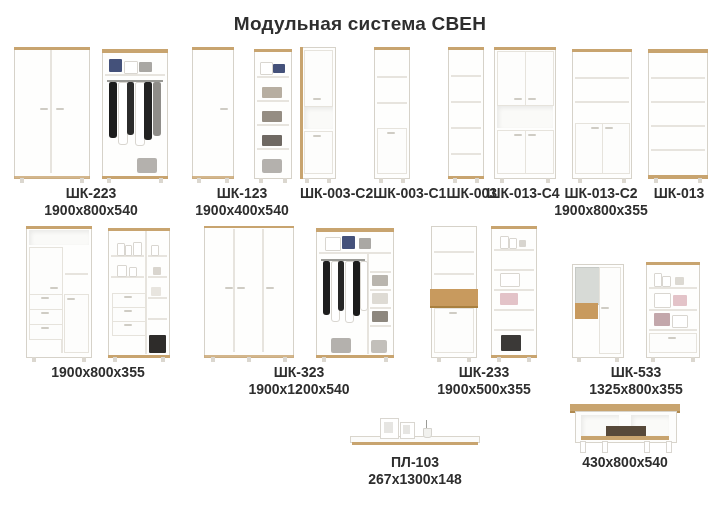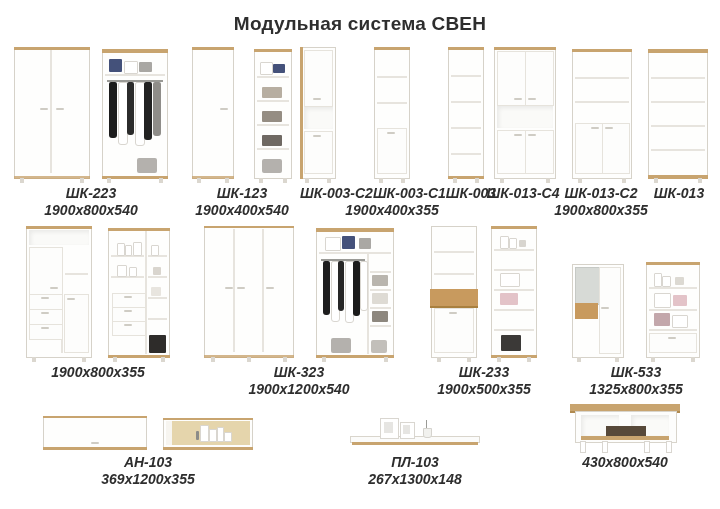--- a/index.html
+++ b/index.html
@@ -1,20 +1,20 @@
 <!DOCTYPE html>
 <html><head>
 <meta charset="utf-8">
 <style>
   html,body{margin:0;padding:0;background:#fff;}
   .canvas{position:relative;width:720px;height:509px;background:#ffffff;overflow:hidden;
           font-family:"Liberation Sans",sans-serif;}
   .title{position:absolute;top:13px;left:0;width:100%;text-align:center;
          font-size:19px;font-weight:bold;color:#2e2e2e;letter-spacing:.2px;}
-  .group{position:absolute;display:flex;flex-direction:column;align-items:stretch;font-style:italic;}
+  .group{position:absolute;display:flex;flex-direction:column;align-items:stretch;}
   .pieces{display:flex;justify-content:center;align-items:flex-end;height:137px;}
   .pieces3{height:50px;}
   .piece{position:relative;background:#fefefd;border:1px solid #d6d2c9;margin-bottom:6px;flex:none;}
   .flat{background:transparent;border:none;}
   .codes{display:flex;}
   .code{flex:1;text-align:center;font-size:14px;font-weight:bold;color:#2e2e2e;
         line-height:17px;white-space:nowrap;}
   .dims{text-align:center;font-size:14px;font-weight:bold;color:#2e2e2e;
         line-height:16px;white-space:nowrap;}
   .in{position:absolute;}
@@ -135,21 +135,20 @@
         <div class="in wood" style="left:-1px;right:-1px;bottom:-1px;height:3px"></div>
         <div class="ft" style="left:4px"></div>
           <div class="ft" style="right:4px"></div>
       </div>
     </div>
     <div class="codes">
       <span class="code">ШК-003-С2</span>
       <span class="code">ШК-003-С1</span>
       <span class="code">ШК-003</span>
     </div>
-    <div class="dims">1900x400x355</div>
   </div>
 
   <div class="group" style="left:484px;top:48px;width:234px">
     <div class="pieces" style="gap:16px">
       <div class="piece" style="width:60px;height:130px">
         <div class="in wood" style="left:-1px;right:-1px;top:-1px;height:3px"></div>
         <div class="dr" style="left:2px;top:3px;width:27px;height:53px"></div>
         <div class="dr" style="left:30px;top:3px;width:27px;height:53px"></div>
         <div class="hdl" style="left:19px;top:50px"></div>
         <div class="hdl" style="left:33px;top:50px"></div>
@@ -347,42 +346,20 @@
         <div class="dr" style="left:2px;right:2px;top:70px;bottom:4px"></div>
         <div class="hdl" style="left:21px;top:74px"></div>
         <div class="ft" style="left:4px"></div>
           <div class="ft" style="right:4px"></div>
       </div>
     </div>
     <div class="code">ШК-533</div>
     <div class="dims">1325x800x355</div>
   </div>
 
-  <div class="group" style="left:26px;top:404px;width:244px">
-    <div class="pieces pieces3" style="gap:16px">
-      <div class="piece" style="width:102px;height:32px;margin-bottom:4px">
-        <div class="in wood" style="left:-1px;right:-1px;top:-1px;height:2px"></div>
-        <div class="hdl" style="left:47px;bottom:5px"></div>
-        <div class="in wood" style="left:-1px;right:-1px;bottom:-1px;height:3px"></div>
-      </div>
-      <div class="piece" style="width:88px;height:30px;margin-bottom:4px">
-        <div class="in wood" style="left:-1px;right:-1px;top:-1px;height:2px"></div>
-        <div class="in" style="left:2px;right:2px;top:2px;bottom:4px;background:#e5d5ac"></div>
-        <div class="in" style="left:2px;top:2px;width:6px;bottom:4px;background:#f7f5f0"></div>
-        <div class="stack wbox" style="left:36px;top:6px;width:7px;height:15px"></div>
-        <div class="stack wbox" style="left:45px;top:10px;width:6px;height:11px"></div>
-        <div class="stack wbox" style="left:53px;top:8px;width:5px;height:13px"></div>
-        <div class="stack wbox" style="left:60px;top:13px;width:6px;height:8px"></div>
-        <div class="stack" style="left:32px;top:12px;width:3px;height:9px;background:#8c8c88"></div>
-        <div class="in wood" style="left:-1px;right:-1px;bottom:-1px;height:3px"></div>
-      </div>
-    </div>
-    <div class="code">АН-103</div>
-    <div class="dims">369x1200x355</div>
-  </div>
 
   <div class="group" style="left:330px;top:404px;width:170px">
     <div class="pieces pieces3">
       <div class="piece flat" style="width:130px;height:36px;margin-bottom:2px">
         <div class="in" style="left:0;top:20px;width:128px;height:5px;background:#fbfbfa;border:1px solid #d9d5cc"></div>
         <div class="in wood" style="left:2px;top:26px;width:126px;height:3px"></div>
         <div class="in wbox" style="left:30px;top:2px;width:17px;height:19px"></div>
         <div class="in" style="left:34px;top:6px;width:9px;height:11px;background:#e6e5e2"></div>
         <div class="in wbox" style="left:50px;top:6px;width:13px;height:15px"></div>
         <div class="in" style="left:53px;top:9px;width:7px;height:9px;background:#e6e5e2"></div>

